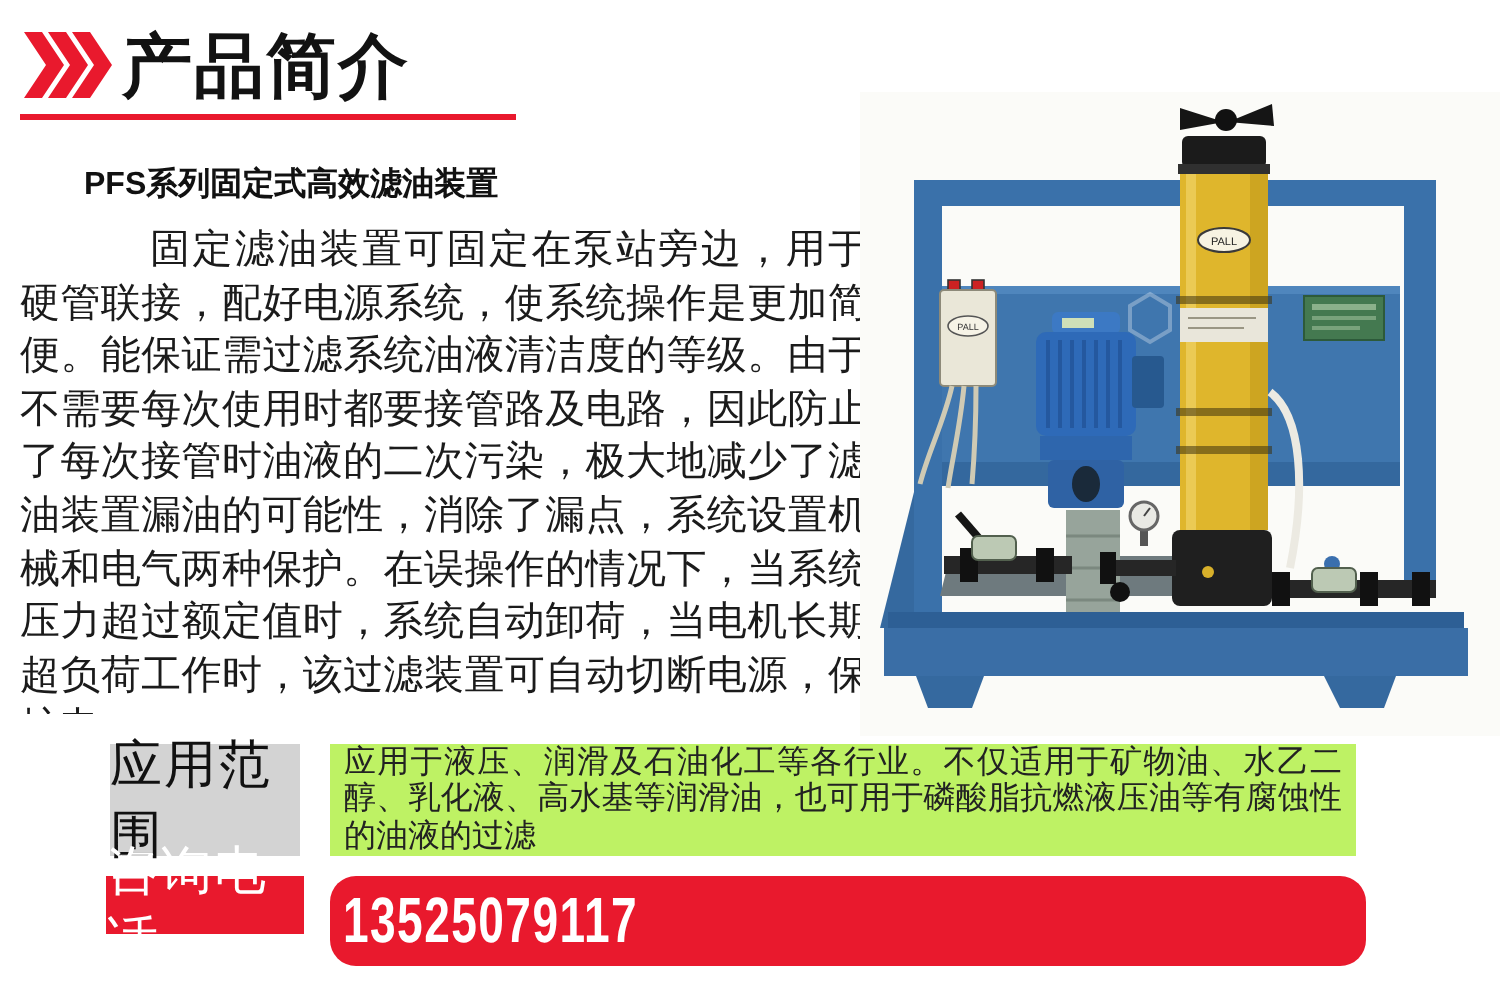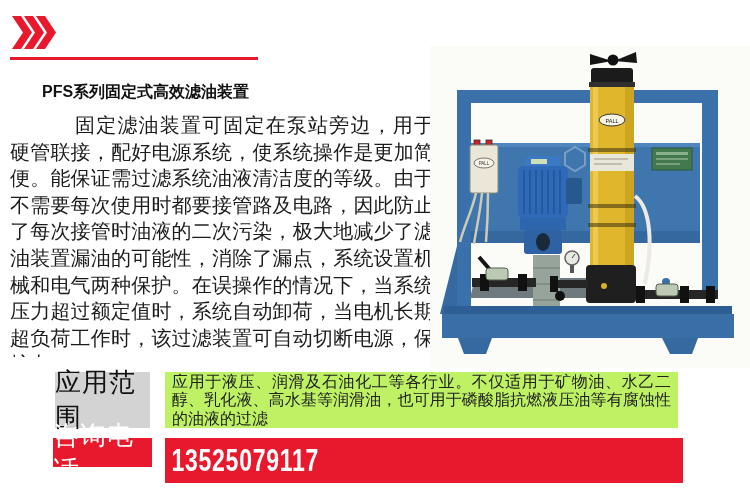--- a/index.html
+++ b/index.html
@@ -41,38 +41,39 @@
   }
   .range-label { left:55px; top:372px; width:95px; height:56px; background:#d3d3d3; color:#111; }
   .range-value {
     left:165px; top:372px; width:513px; height:56px; background:#bef264;
     font-family:"Liberation Serif", serif; font-size:16px; line-height:18.4px;
     color:#222; padding:1px 7px 0 7px; text-align:justify; overflow:hidden;
   }
   .phone-label { left:53px; top:438px; width:99px; height:29px; background:#e9192d; color:#fff; }
   .phone-value {
     left:165px; top:438px; width:518px; height:45px; background:#e9192d;
-    display:flex; align-items:center; overflow:hidden;
+    display:flex; align-items:center; overflow:hidden;border-radius:13px;
   }
   .phone-number {
     color:#ffffff; font-size:32px; font-weight:bold; letter-spacing:1px;
     transform:scaleX(.72); transform-origin:left center; padding-left:9px;
     font-family:"Liberation Sans", sans-serif; white-space:nowrap;
   }
 </style>
 </head>
 <body>
 
 <div class="page">
 
   <svg class="chevrons" viewBox="0 0 44 33">
     <polygon points="0,0 9,0 20,16.5 9,33 0,33 11,16.5" fill="#e9192d"></polygon>
     <polygon points="12,0 21,0 32,16.5 21,33 12,33 23,16.5" fill="#e9192d"></polygon>
     <polygon points="24,0 33,0 44,16.5 33,33 24,33 35,16.5" fill="#e9192d"></polygon>
   </svg>
+  <h1 class="page-title">产品简介</h1>
   <div class="title-underline"></div>
 
   <h2 class="subtitle">PFS系列固定式高效滤油装置</h2>
   <p class="description">固定滤油装置可固定在泵站旁边，用于硬管联接，配好电源系统，使系统操作是更加简便。能保证需过滤系统油液清洁度的等级。由于不需要每次使用时都要接管路及电路，因此防止了每次接管时油液的二次污染，极大地减少了滤油装置漏油的可能性，消除了漏点，系统设置机械和电气两种保护。在误操作的情况下，当系统压力超过额定值时，系统自动卸荷，当电机长期超负荷工作时，该过滤装置可自动切断电源，保护电</p>
 
   <svg class="photo" viewBox="0 0 320 322">
     <rect x="0" y="0" width="320" height="322" fill="#fbfbf8"></rect>
 
     <g>
       <polygon points="10,268 27,200 27,268" fill="#35699f"></polygon>

